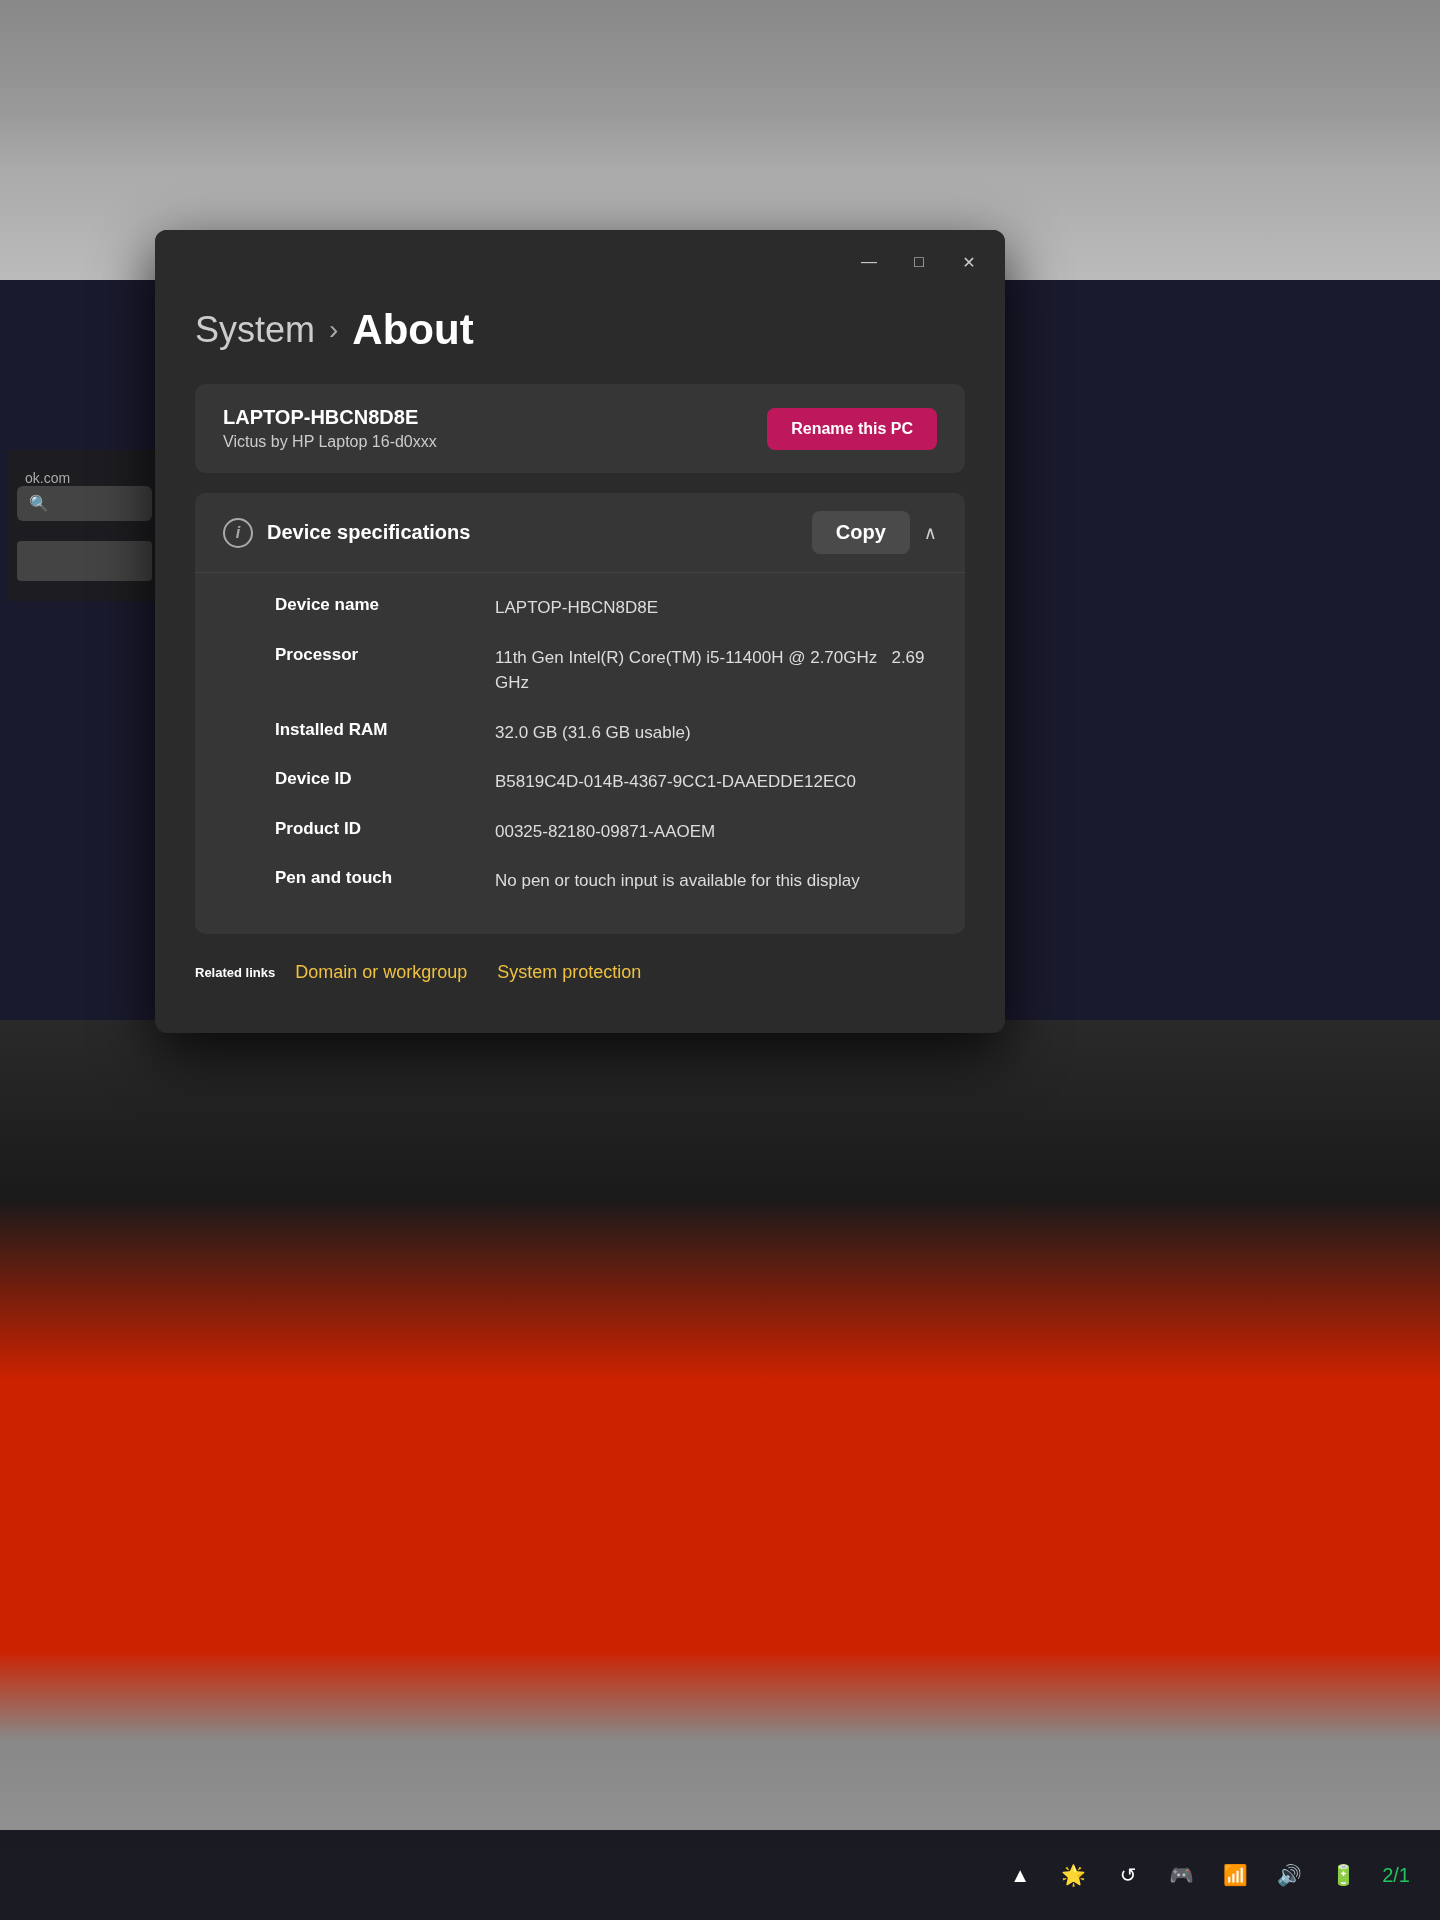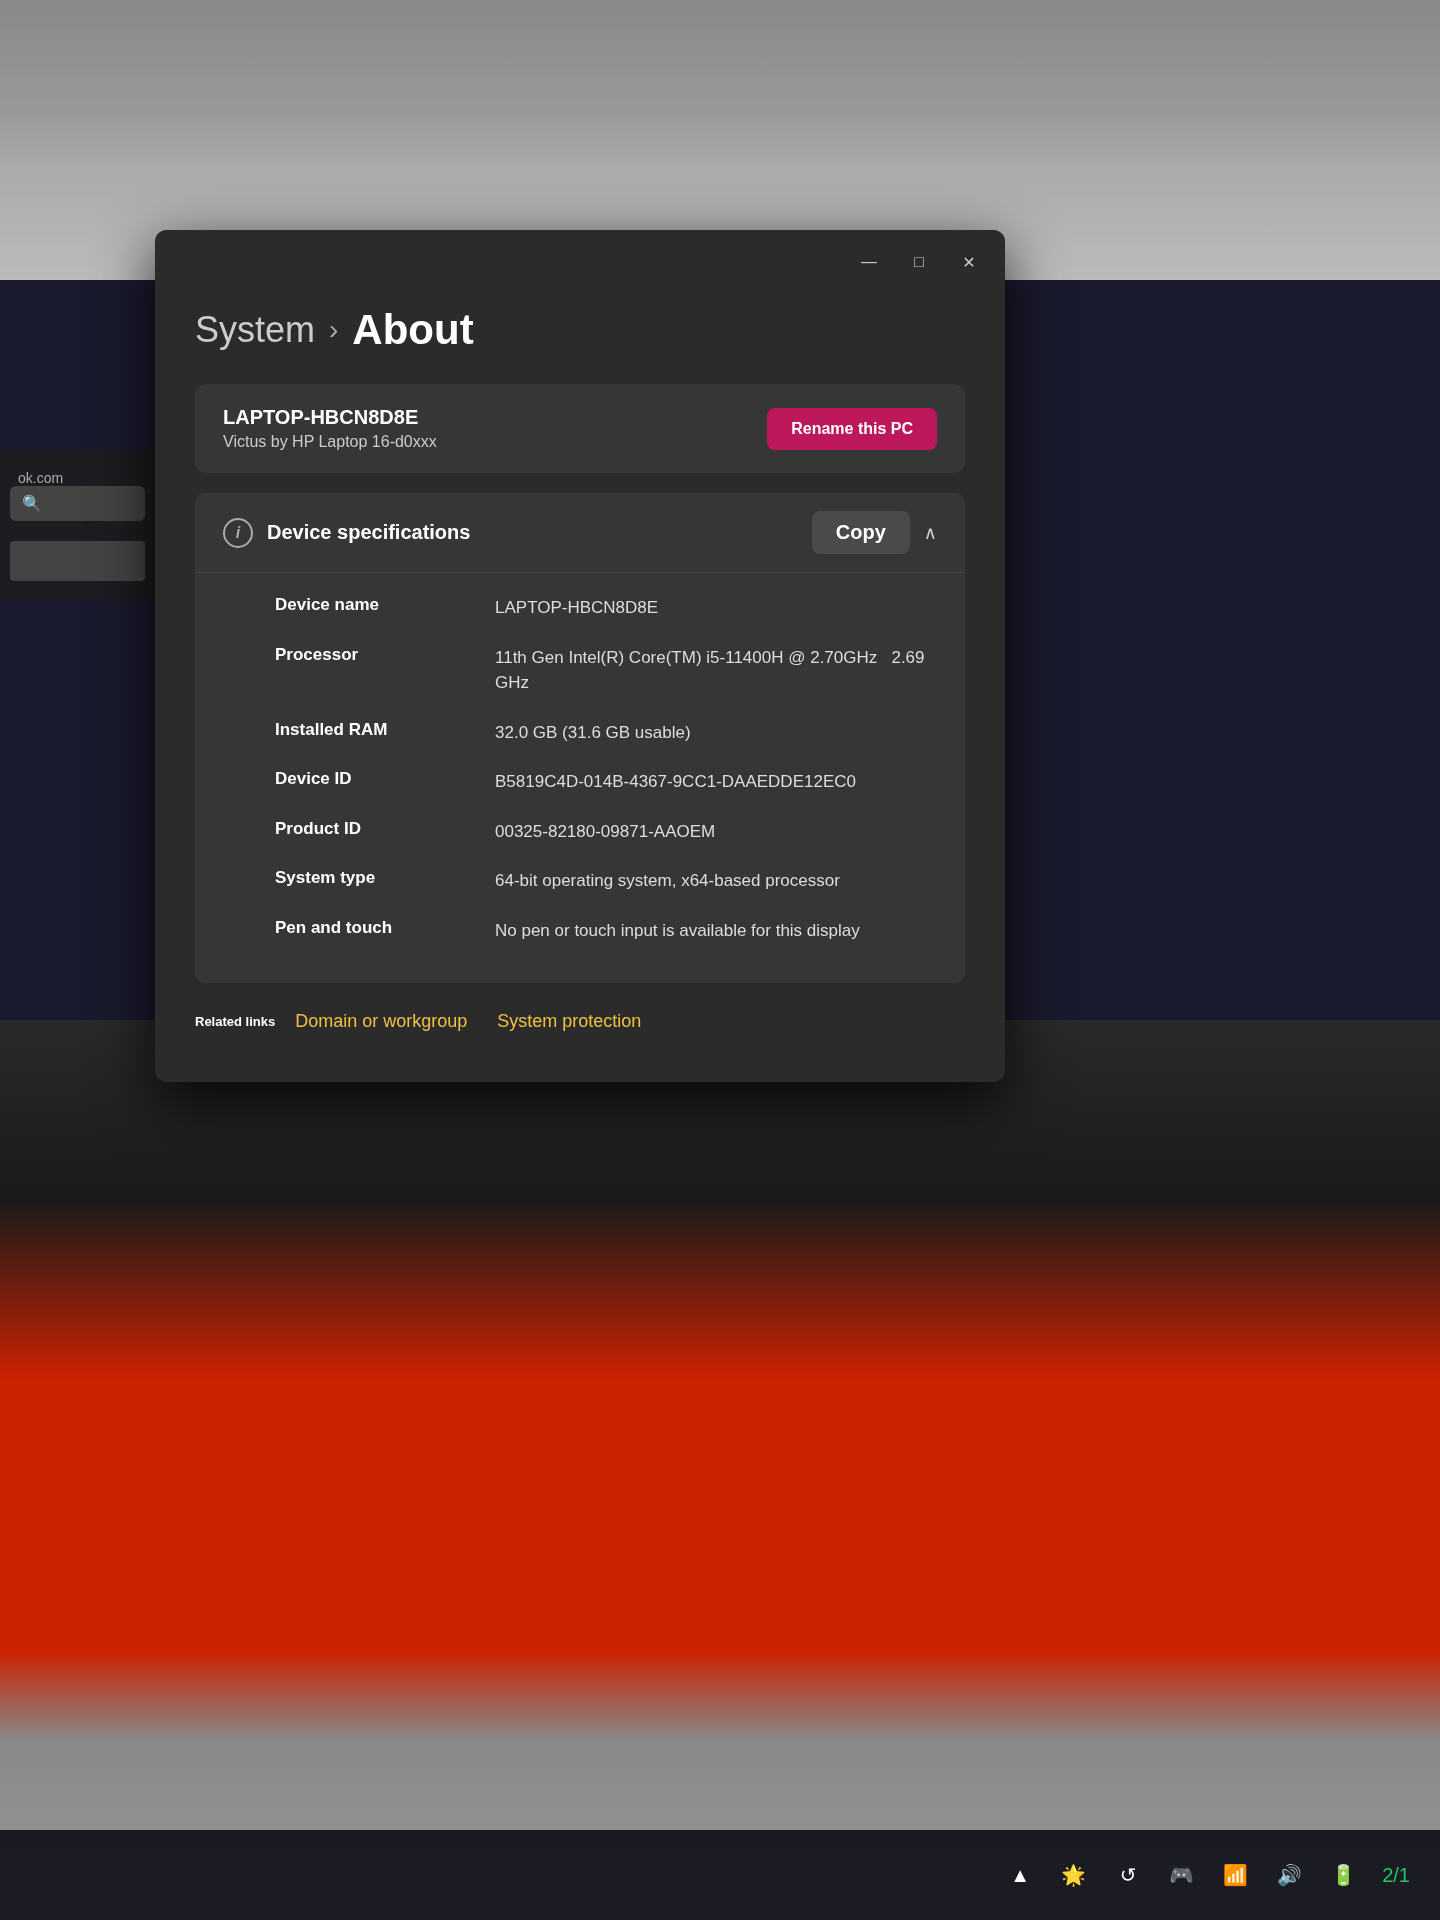--- a/index.html
+++ b/index.html
@@ -287,21 +287,21 @@
       color: #f0c040;
       cursor: pointer;
       text-decoration: none;
       margin-right: 30px;
     }
 
     
     .left-sidebar {
       position: absolute;
       top: 450px;
-      left: 0;
+      left: 7px;
       width: 155px;
       background: rgba(30,30,30,0.85);
       padding: 20px 10px;
       z-index: 49;
     }
 
     .sidebar-search {
       display: flex;
       align-items: center;
       gap: 8px;
@@ -402,24 +402,20 @@
         <div class="spec-row">
           <span class="spec-label">Device ID</span>
           <span class="spec-value">B5819C4D-014B-4367-9CC1-DAAEDDE12EC0</span>
         </div>
 
         <div class="spec-row">
           <span class="spec-label">Product ID</span>
           <span class="spec-value">00325-82180-09871-AAOEM</span>
         </div>
 
-        <div class="spec-row">
-          <span class="spec-label">System type</span>
-          <span class="spec-value">64-bit operating system, x64-based processor</span>
-        </div>
 
         <div class="spec-row">
           <span class="spec-label">Pen and touch</span>
           <span class="spec-value">No pen or touch input is available for this display</span>
         </div>
 
       </div>
     </div>
 
     <div class="related-links">

